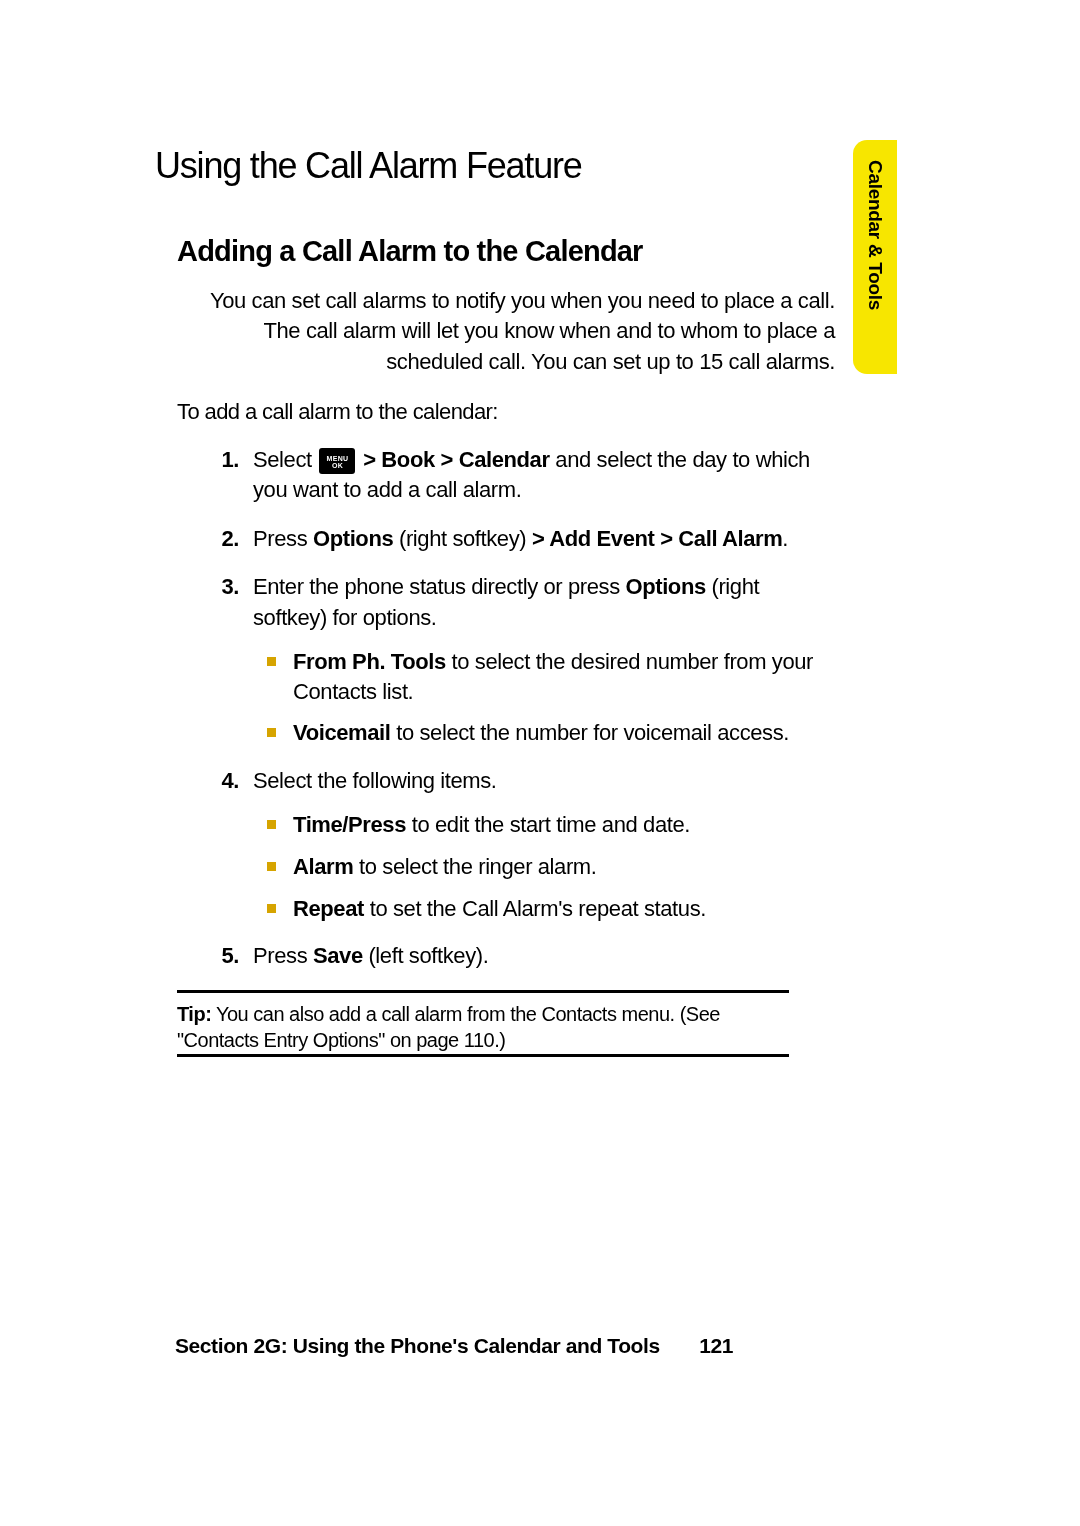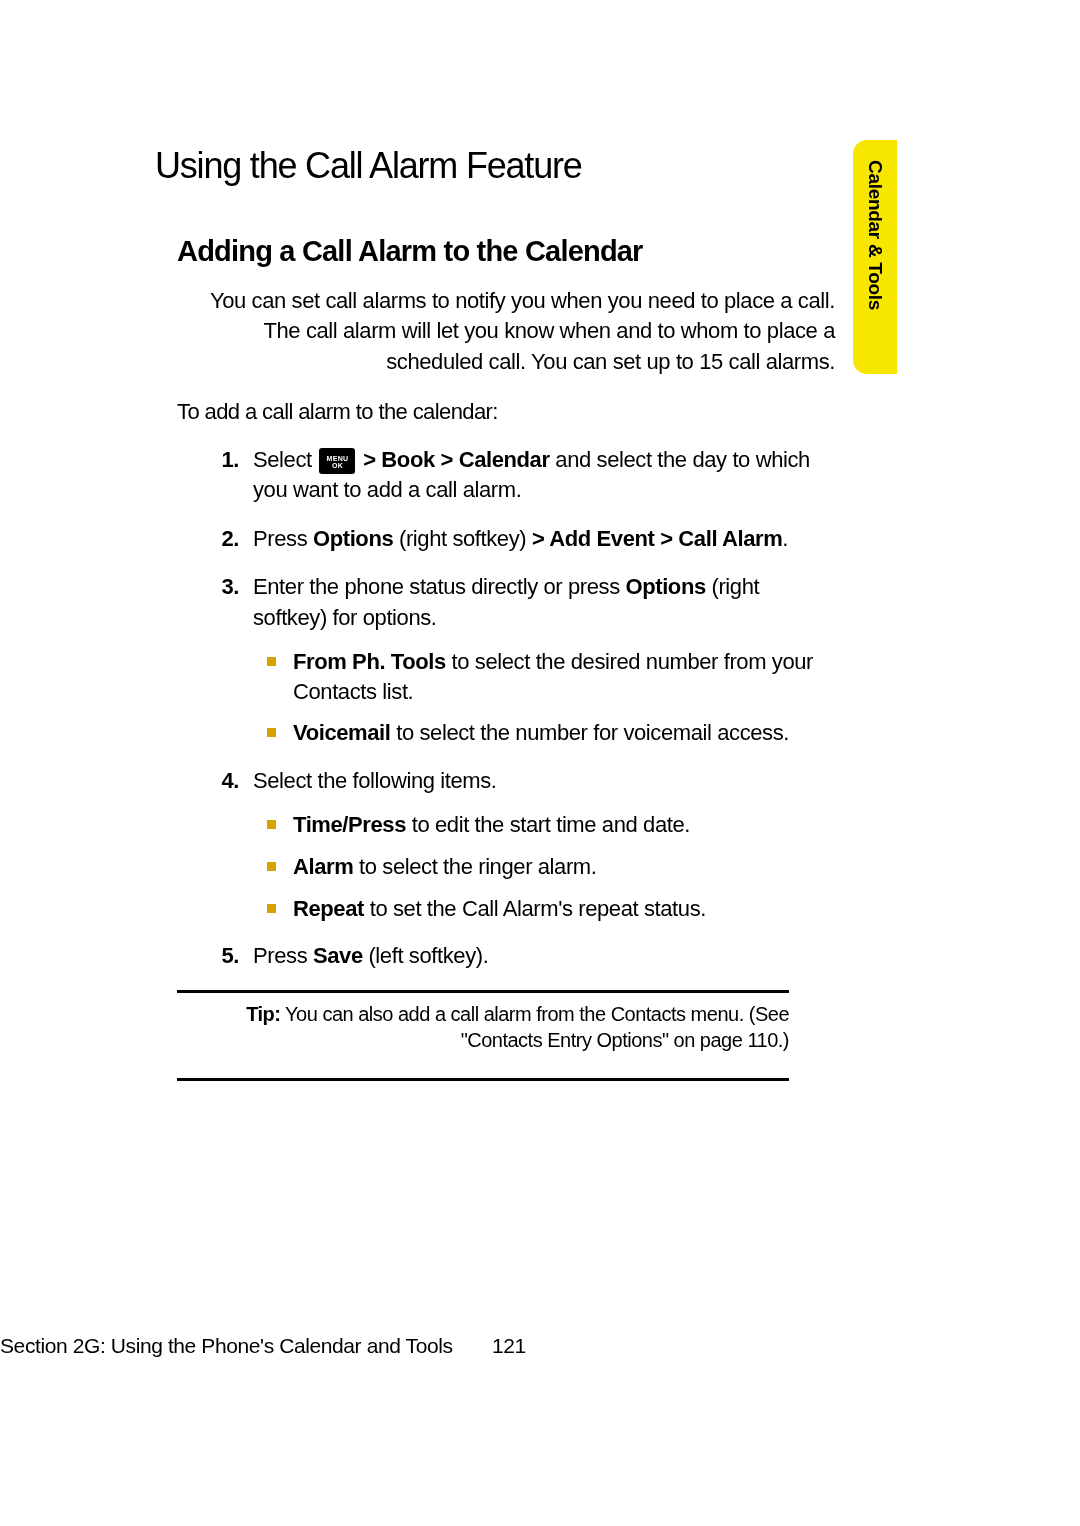--- a/index.html
+++ b/index.html
@@ -101,27 +101,26 @@
     left: 0;
     top: 10px;
     width: 9px;
     height: 9px;
     background: #d6a400;
   }
   .tip-box {
     margin-left: 22px;
     border-top: 3px solid #000;
     border-bottom: 3px solid #000;
-    padding: 8px 0 25px 0;
+    padding: 8px 0 1px 0;
     margin-top: 6px;
     font-size: 20px;
     line-height: 1.3;
     letter-spacing: -0.5px;
     width: 612px;
-    text-align: right;
   }
   .tip-box .tip-label { font-weight: 700; }
   b { font-weight: 700; }
   .side-tab {
     position: absolute;
     right: 183px;
     top: 140px;
     height: 234px;
     width: 44px;
     background: #f7e600;
@@ -137,23 +136,23 @@
     font-weight: 700;
     font-size: 19px;
     letter-spacing: -0.3px;
     color: #000;
   }
   .footer {
     position: absolute;
     bottom: 168px;
     left: 0;
     width: 908px;
-    text-align: left;
+    text-align: center;
     font-size: 21px;
-    font-weight: 400;
+    font-weight: 700;
     letter-spacing: -0.4px;
   }
   .footer .pg {
     display: inline-block;
     margin-left: 34px;
     color: #000;
   }
 </style>
 </head>
 <body>

